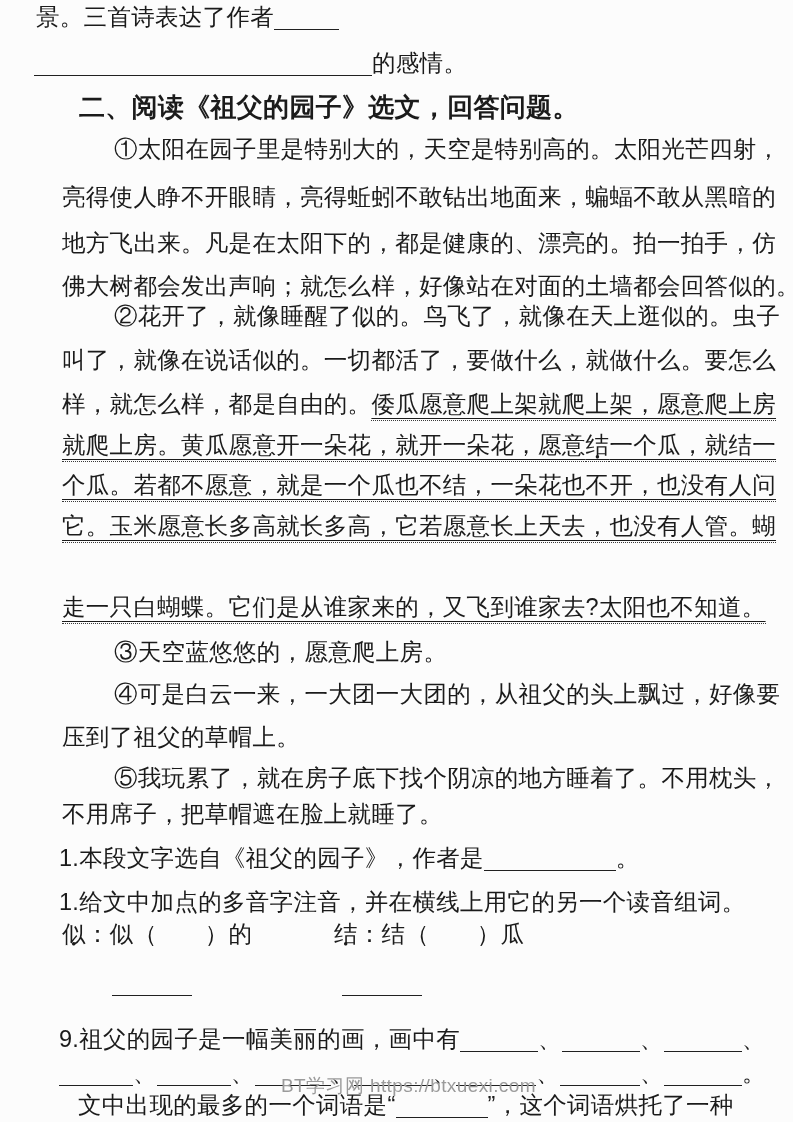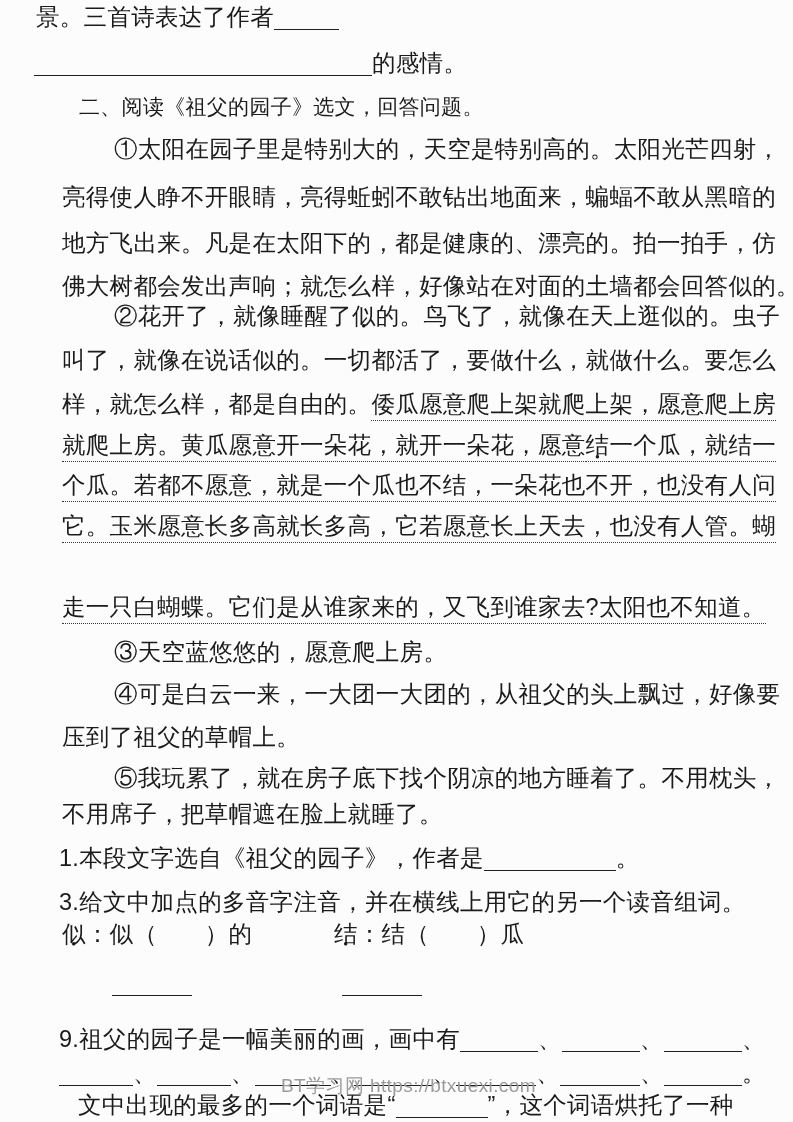--- a/index.html
+++ b/index.html
@@ -13,24 +13,25 @@
     overflow:hidden;
   }
   .line {
     position:absolute;
     font-size:23.5px;
     line-height:30px;
     letter-spacing:0.3px;
     white-space:nowrap;
     margin-left:34px;
   }
-  .heading { font-weight:normal; font-size:21px; }
+  .heading { font-weight:bold; font-size:26px; }
   .seg { display:inline; }
   
   .seg.u {
+    text-decoration:underline;
     text-decoration-thickness:1.3px;
     text-underline-offset:5.5px;
     border-bottom:1.5px dotted #3a3a3a;
     padding-bottom:2.5px;
   }
   
   .seg.dot { position:relative; }
   .seg.dot::after {
     content:"●";
     position:absolute; left:50%; top:1.02em;
@@ -78,21 +79,21 @@
   <div class="line" style="top:637px;left:80px"><span class="seg">③天空蓝悠悠的，愿意爬上房。</span></div>
 
   <div class="line" style="top:679px;left:80px"><span class="seg">④可是白云一来，一大团一大团的，从祖父的头上飘过，好像要</span></div>
   <div class="line" style="top:722px;left:28px"><span class="seg">压到了祖父的草帽上。</span></div>
 
   <div class="line" style="top:763px;left:80px"><span class="seg">⑤我玩累了，就在房子底下找个阴凉的地方睡着了。不用枕头，</span></div>
   <div class="line" style="top:799px;left:28px"><span class="seg">不用席子，把草帽遮在脸上就睡了。</span></div>
 
   <div class="line" style="top:843px;left:25px"><span class="seg">1.本段文字选自《祖父的园子》，作者是</span><span class="blank" style="width: 132px;"></span><span class="seg">。</span></div>
 
-  <div class="line" style="top:887px;left:25px"><span class="seg">3.给文中加点的多音字注音，并在横线上用它的另一个读音组词。</span></div>
+  <div class="line" style="top:887px;left:25px"><span class="seg">1.给文中加点的多音字注音，并在横线上用它的另一个读音组词。</span></div>
   <div class="line" style="top:919px;left:28px"><span class="seg dot">似</span><span class="seg">：似（　　）的</span></div>
   <div class="line" style="top:919px;left:300px"><span class="seg dot">结</span><span class="seg">：结（　　）瓜</span></div>
   <div class="line" style="top:968px;left:78px"><span class="blank" style="width: 80px;"></span></div>
   <div class="line" style="top:968px;left:308px"><span class="blank" style="width: 80px;"></span></div>
 
   <div class="line" style="top:1024px;left:25px"><span class="seg">9.祖父的园子是一幅美丽的画，画中有</span><span class="blank" style="width: 78px;"></span><span class="seg">、</span><span class="blank" style="width: 78px;"></span><span class="seg">、</span><span class="blank" style="width: 78px;"></span><span class="seg">、</span></div>
   <div class="line" style="top:1058px;left:25px"><span class="blank" style="width: 74px;"></span><span class="seg">、</span><span class="blank" style="width: 74px;"></span><span class="seg">、</span><span class="blank" style="width: 76px;"></span><span class="seg">、</span><span class="blank" style="width: 78px;"></span><span class="seg">、</span><span class="blank" style="width: 80px;"></span><span class="seg">、</span><span class="blank" style="width: 80px;"></span><span class="seg">、</span><span class="blank" style="width: 78px;"></span><span class="seg">。</span></div>
   <div class="line" style="top:1090px;left:44px"><span class="seg">文中出现的最多的一个词语是“</span><span class="blank" style="width: 92px;"></span><span class="seg">”，这个词语烘托了一种</span></div>
 
   <div class="watermark" style="top:1073px;left:281px">BT学习网 https://btxuexi.com</div>

